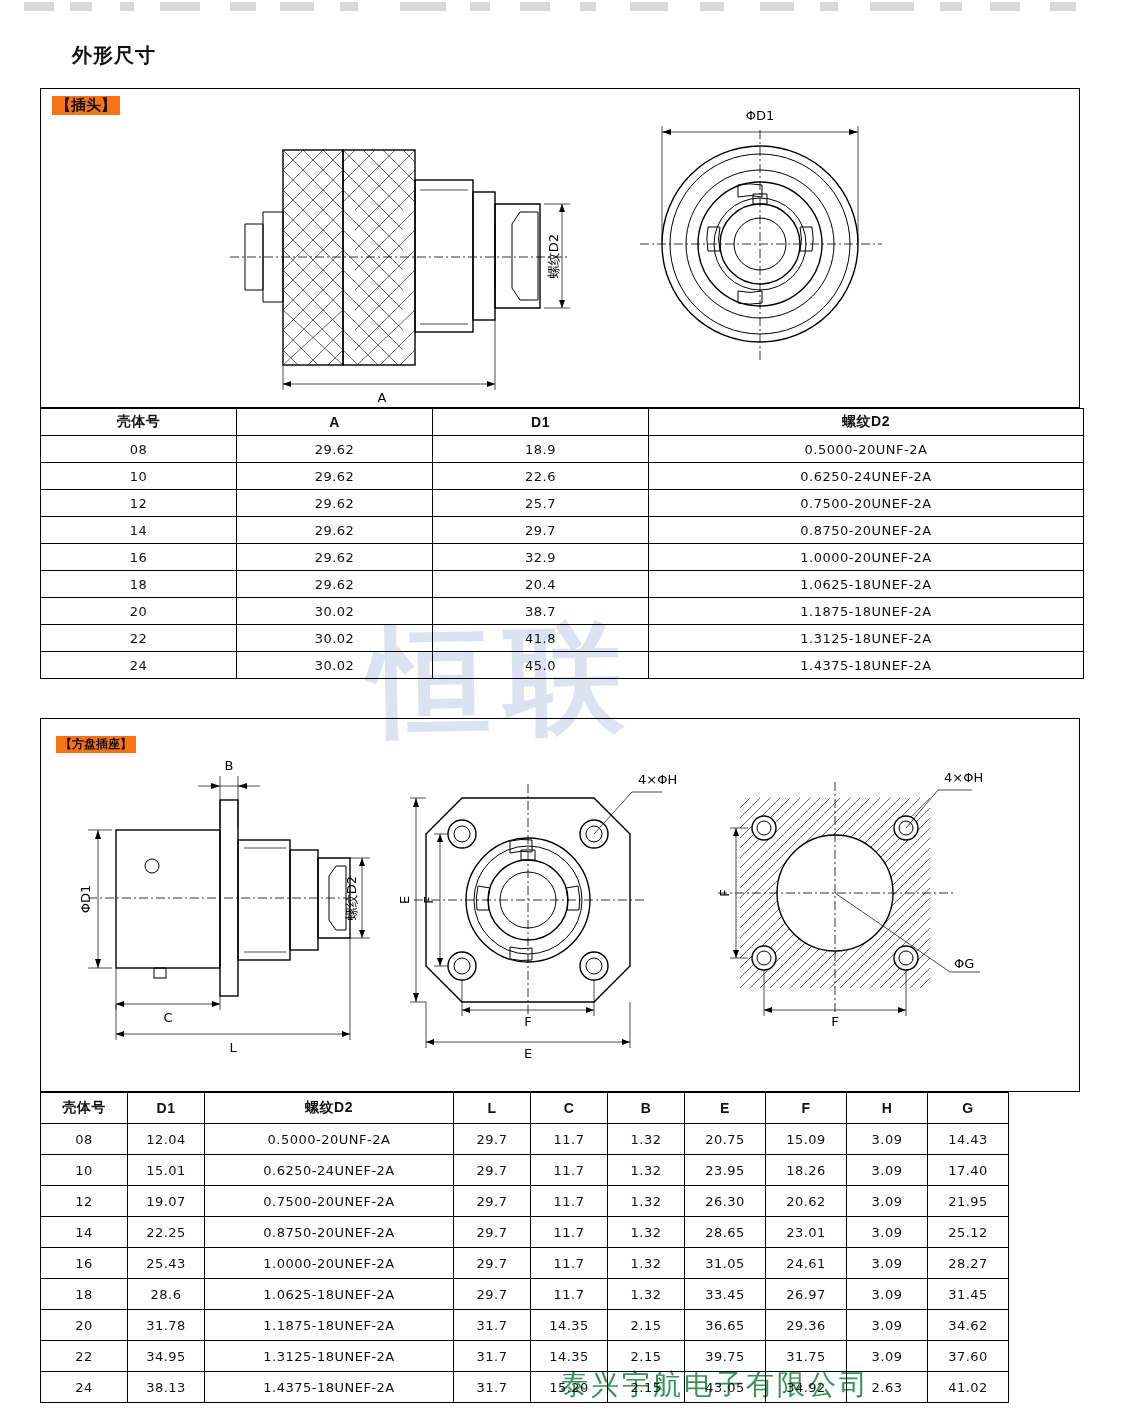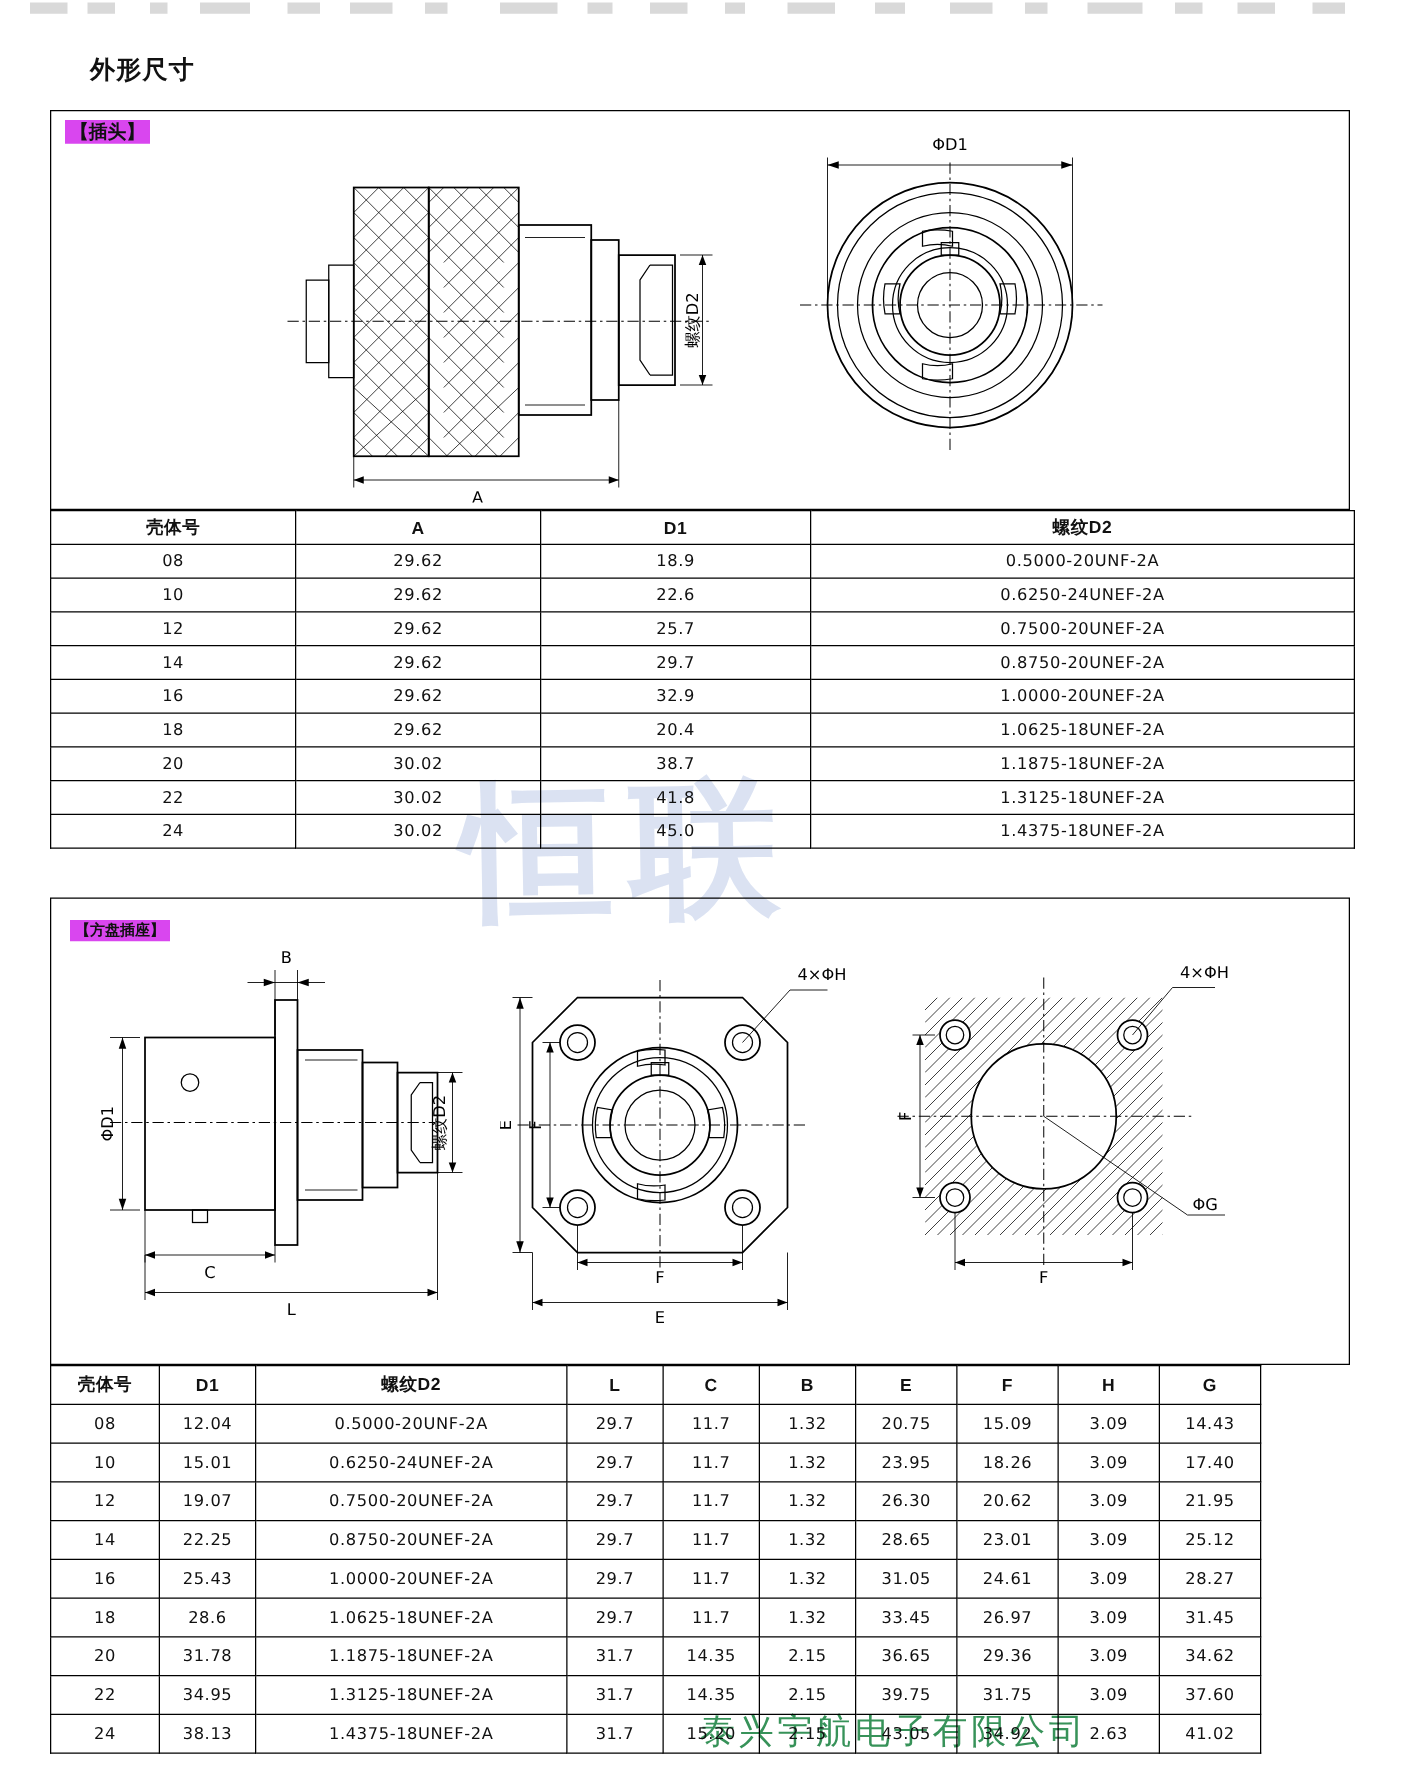--- a/index.html
+++ b/index.html
@@ -18,21 +18,21 @@
 
   .section-title{
     position:absolute;left:40px;top:42px;
     font-size:20px;font-weight:bold;letter-spacing:1px;margin-left:32px;
   }
 
   
   .box{position:absolute;border:1px solid #000;box-sizing:border-box;}
 
   .panel-label{
-    position:absolute;background:#d946ef;padding:0 4px;
+    position:absolute;background:#f97316;padding:0 4px;
     font-size:15px;font-weight:bold;
   }
 
   
   table{border-collapse:collapse;position:absolute;background:transparent;}
   table td,table th{
     border:1px solid #000;
     font-family:"DejaVu Sans", sans-serif;
     font-size:13px;
     text-align:center;

